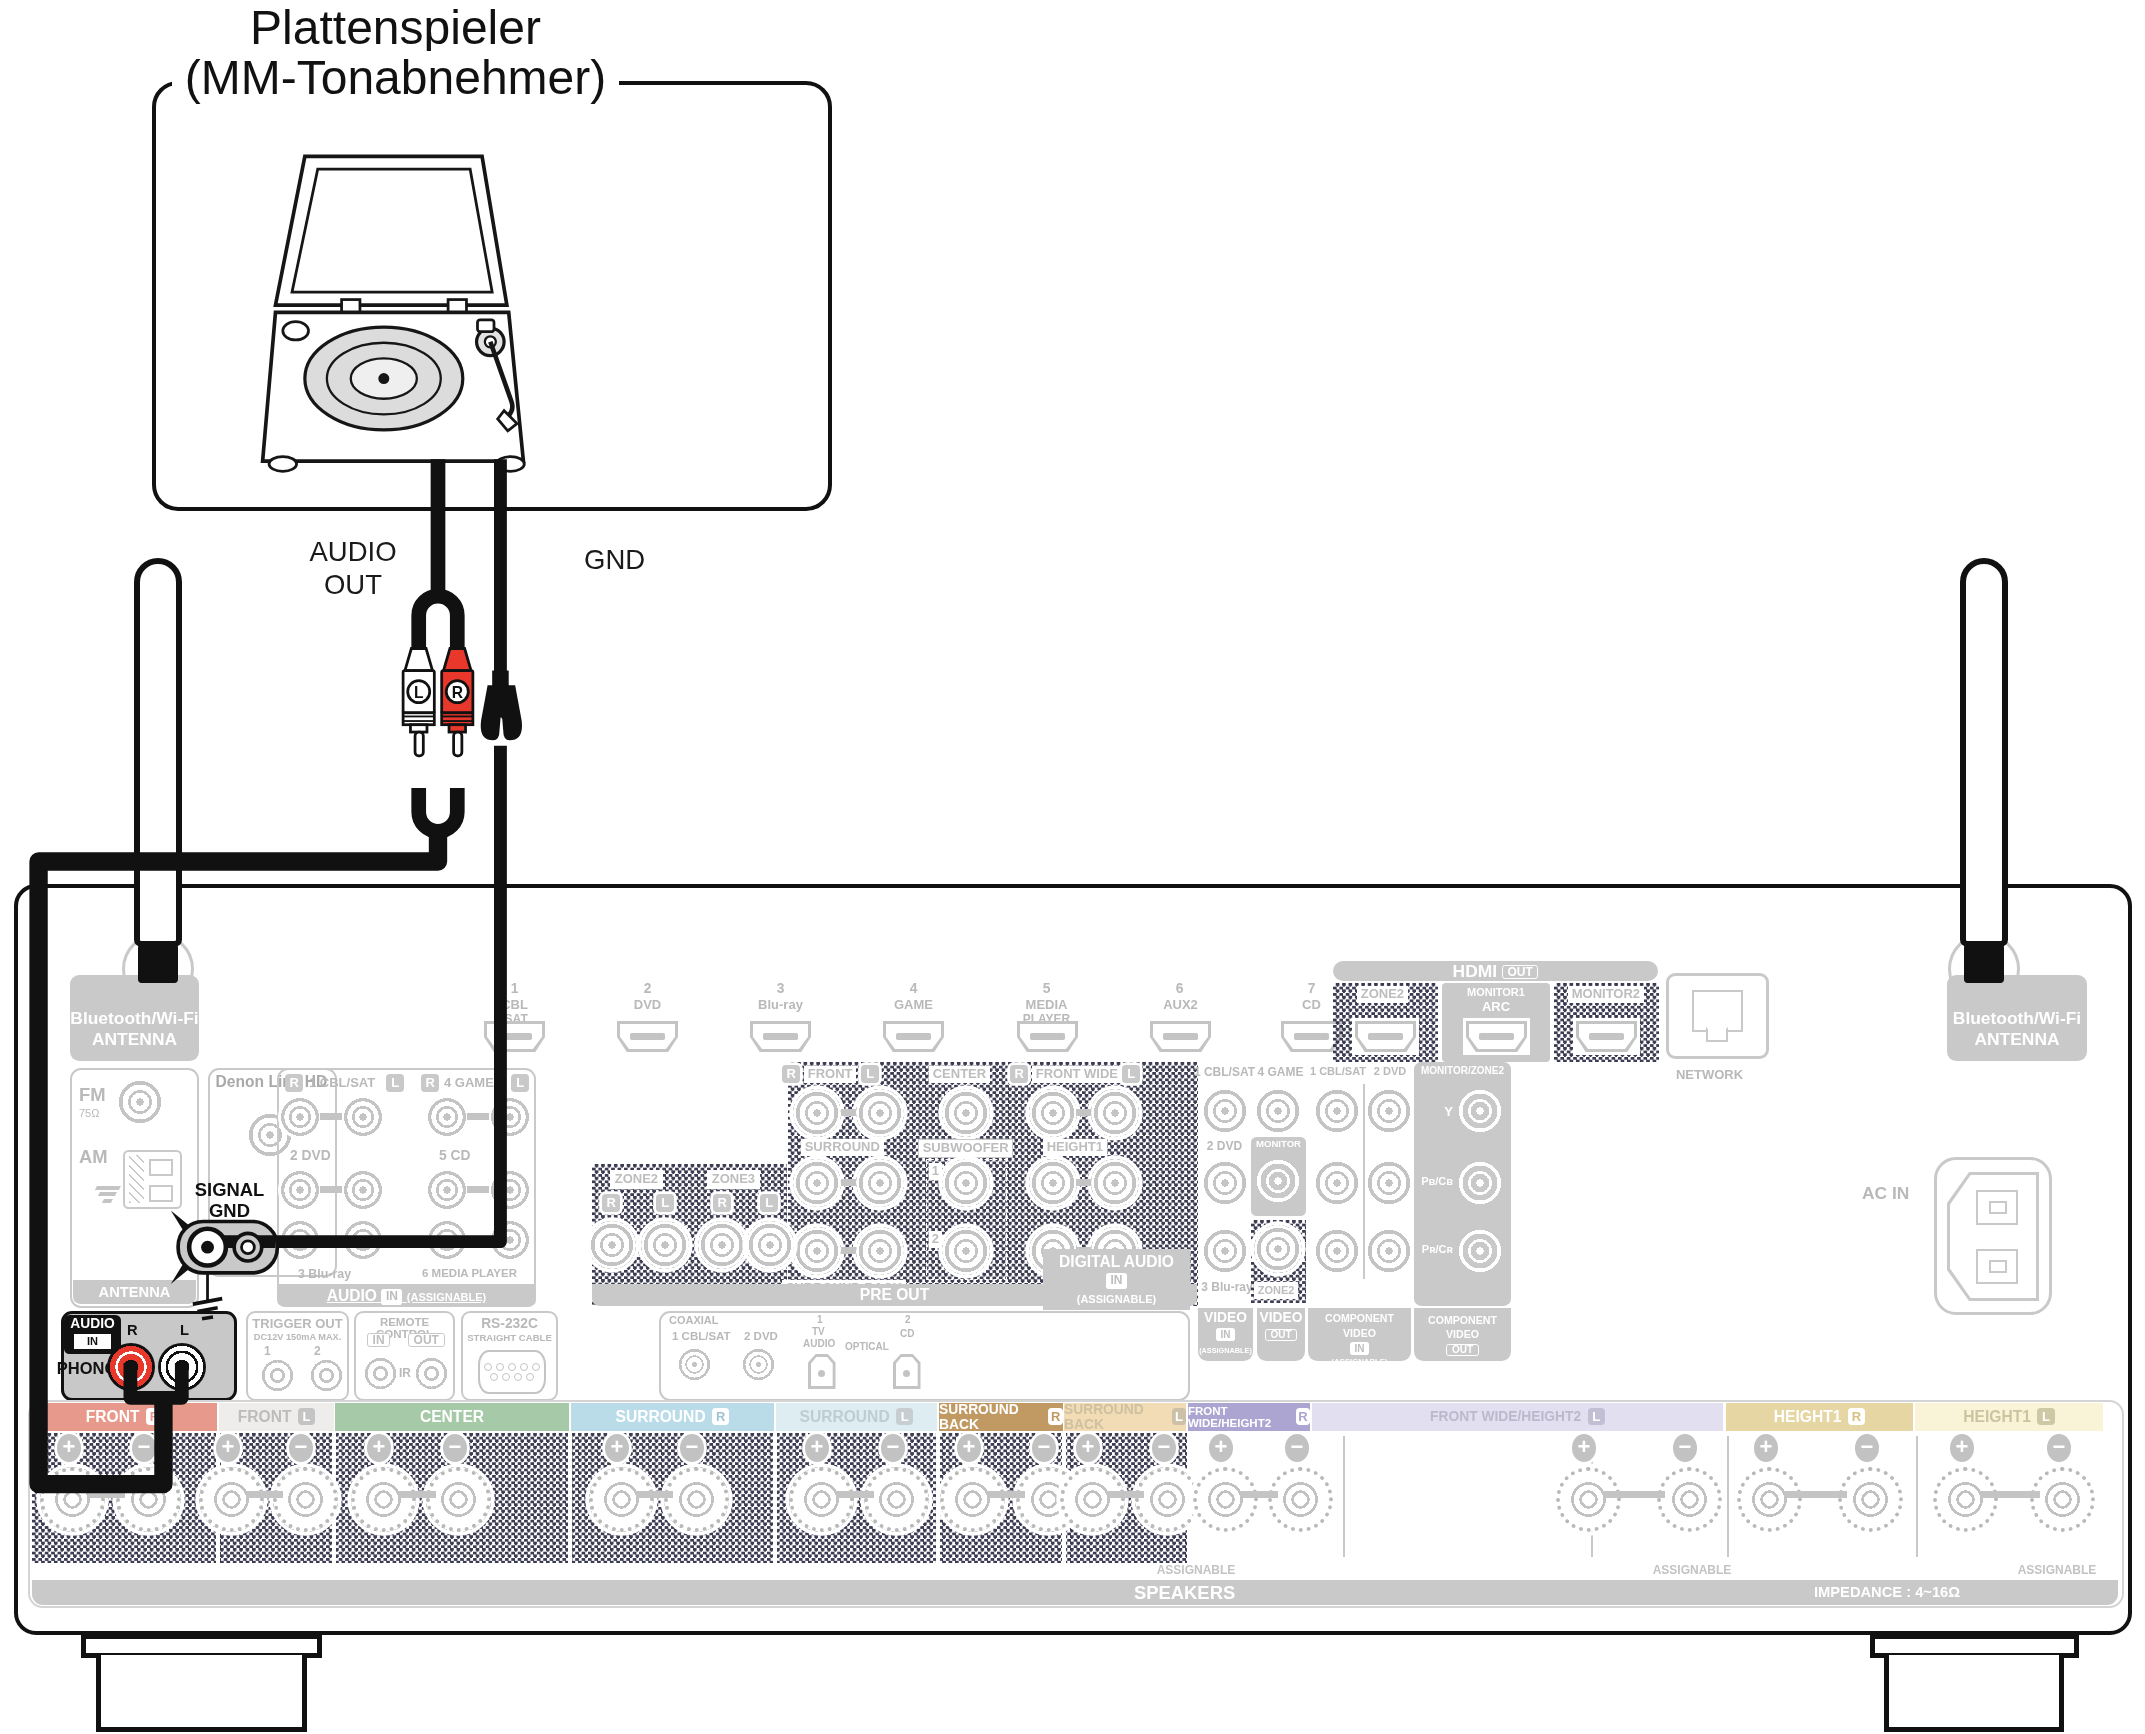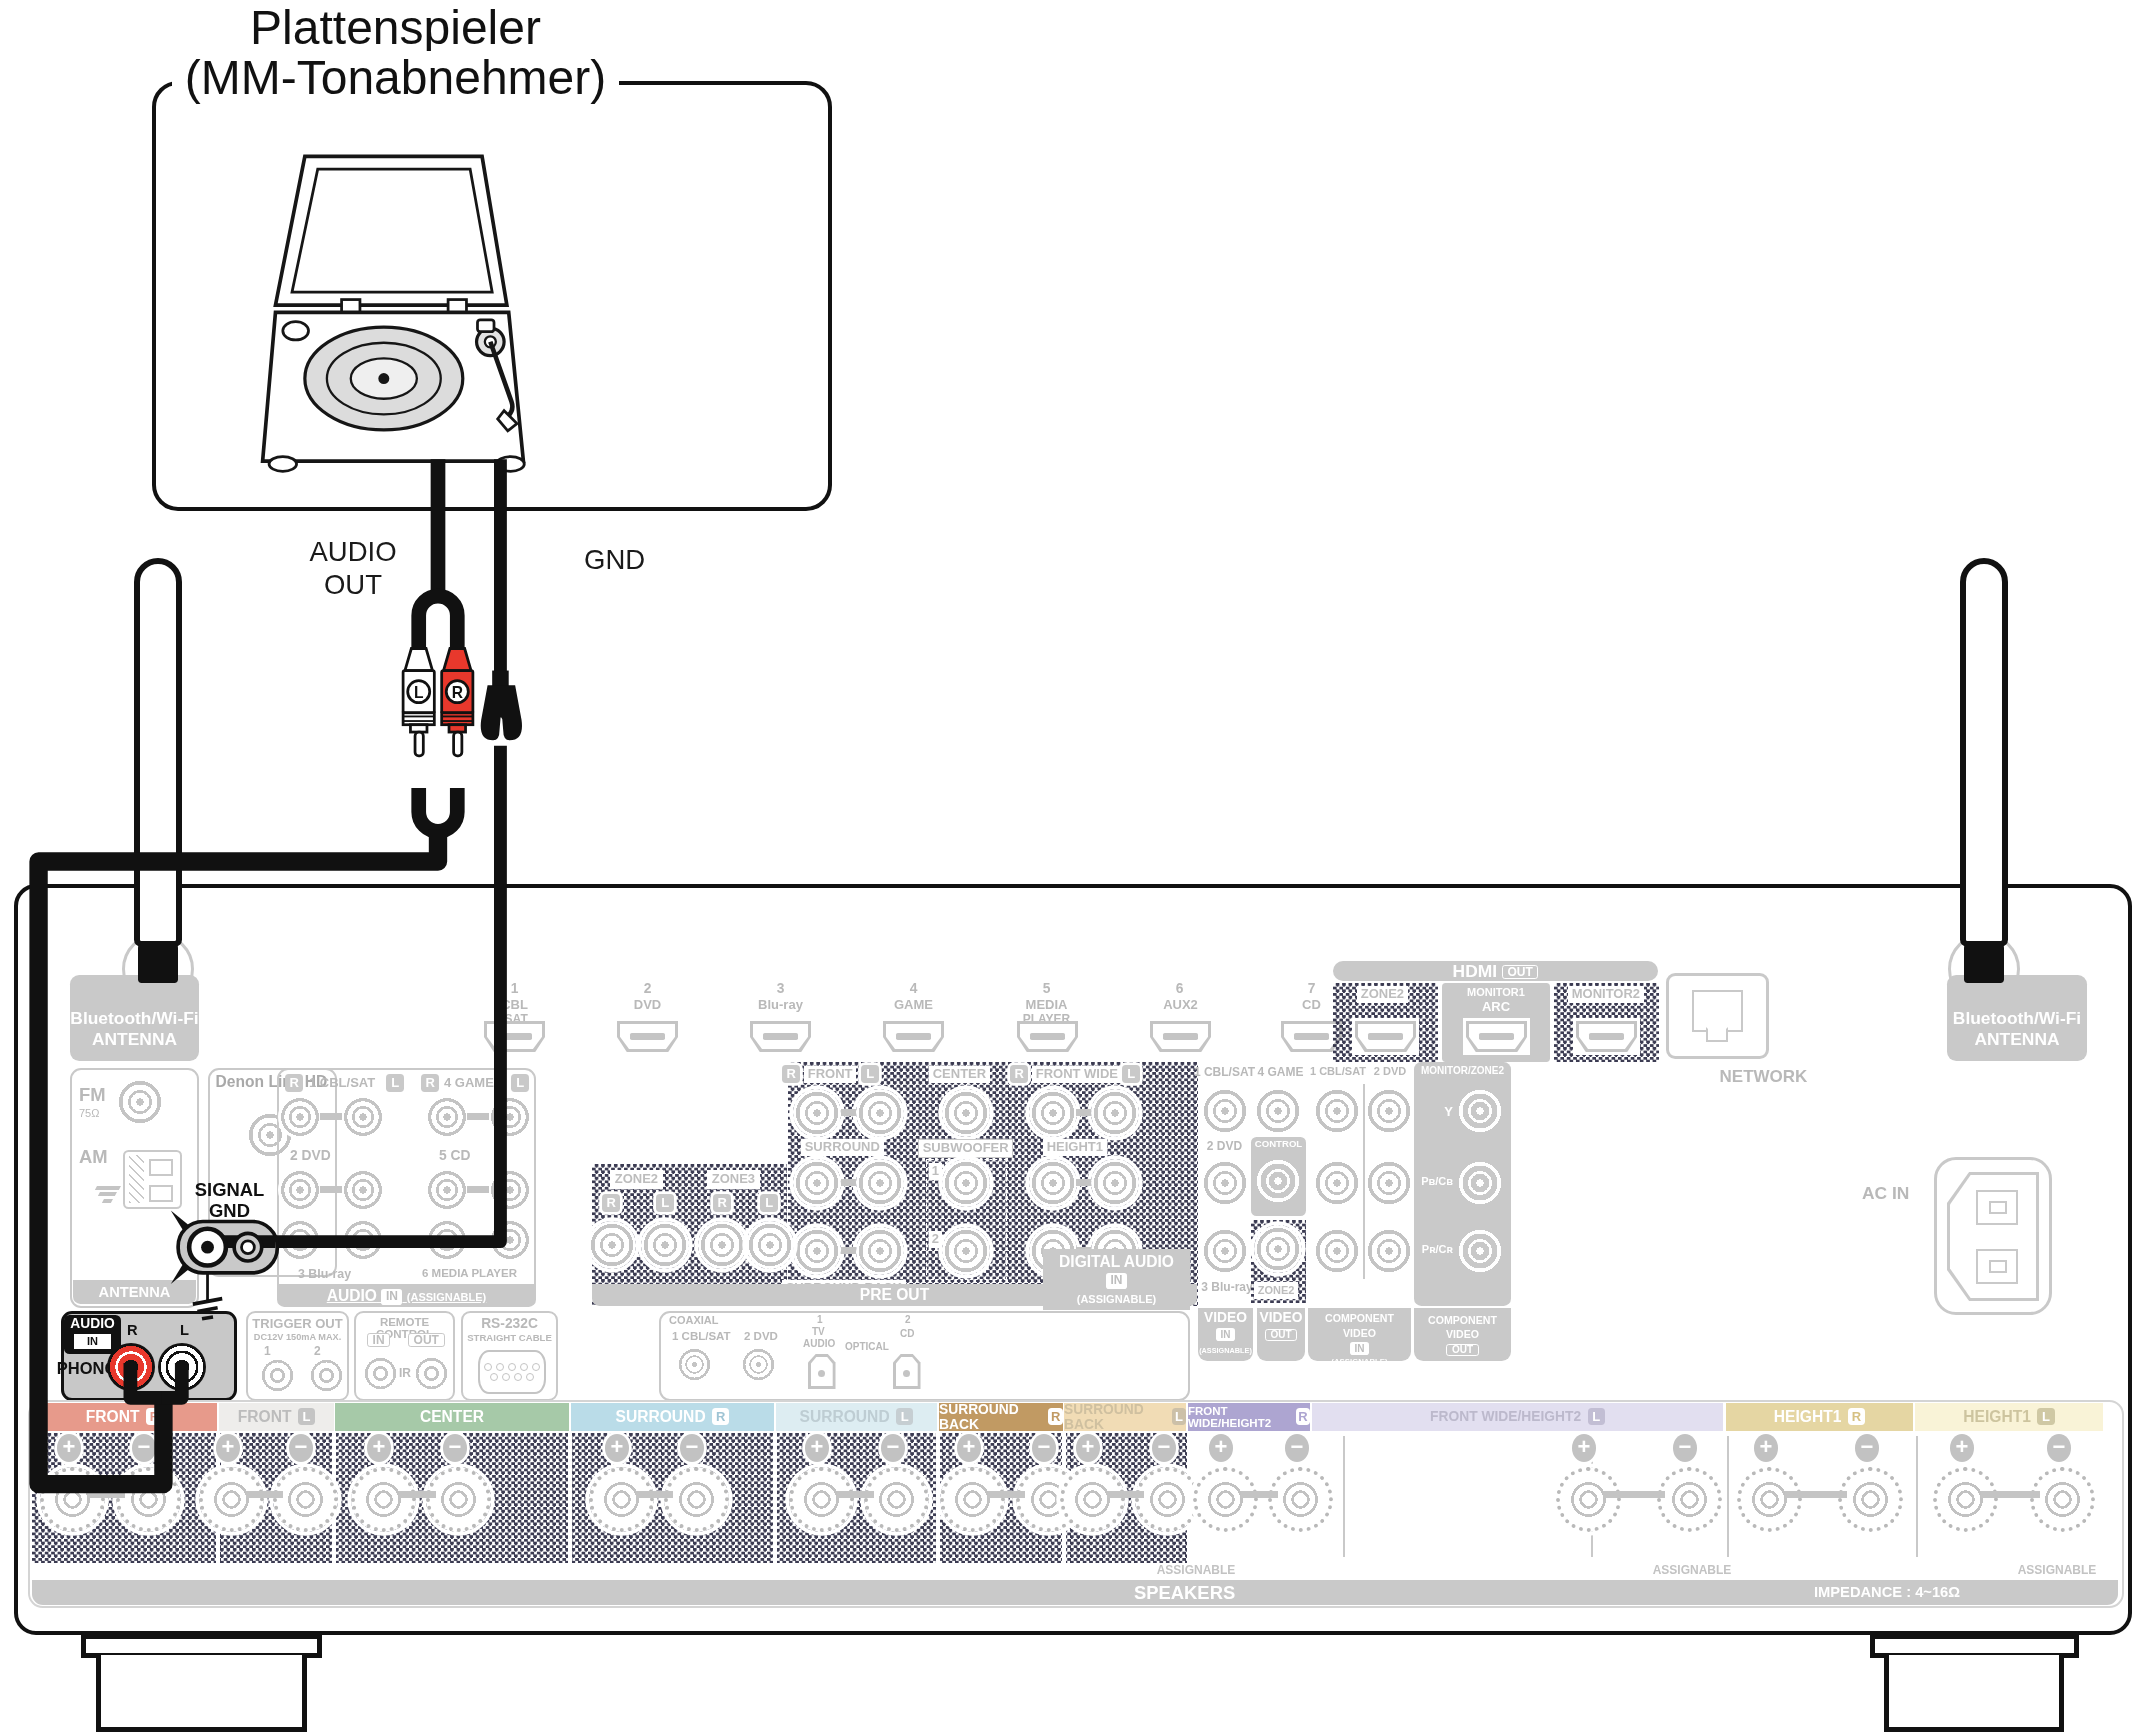--- a/index.html
+++ b/index.html
@@ -176,21 +176,21 @@
   <div class="hlabel" style="left:1568px;top:986px;">MONITOR2</div>
   <div class="hdmiport" style="left:1576px;top:1021px;outline:3.7px solid #fff;background:#fff;">
       <div class="hp-o"></div>
       <div class="hp-i"></div>
       <div class="hp-s"></div>
     </div>
 
   <div class="abs" style="left:1666px;top:973px;width:103px;height:86px;border:3.7px solid #c9c9c9;border-radius:9.2px;"></div>
   <div class="abs" style="left:1692px;top:990px;width:51px;height:42px;border:2.8px solid #c9c9c9;"></div>
   <div class="abs" style="left:1706px;top:1027px;width:22px;height:14.7px;border:2.8px solid #c9c9c9;border-top:2.8px solid #fff;background:#fff;"></div>
-  <div class="abs f ctr bold" style="left:1712px;top:1067px;width:103px;font-size:17px;">NETWORK</div>
+  <div class="abs f ctr bold" style="left:1658px;top:1067px;width:103px;font-size:13px;">NETWORK</div>
 
   <div class="abs outl" style="left:70px;top:1068px;width:129px;height:240px;"></div>
   <div class="abs f bold" style="left:79px;top:1084px;font-size:18.4px;">FM</div>
   <div class="abs f" style="left:79px;top:1107px;font-size:11px;">75Ω</div>
   <div class="j52" style="left:116px;top:1078px;"></div>
   <div class="abs f bold" style="left:79px;top:1146px;font-size:18.4px;">AM</div>
   <div class="abs gsym f" style="left:92px;top:1183px;width:31px;">
     <span style="width:24px;"></span>
       <span style="width:16.5px;"></span>
       <span style="width:9.2px;"></span>
@@ -380,21 +380,21 @@
 
   <div class="abs f ctr bold" style="left:1188px;top:1065px;width:73px;font-size:12px;">1 CBL/SAT</div>
   <div class="j52" style="left:1201px;top:1087px;"></div>
   <div class="abs f ctr bold" style="left:1197px;top:1139px;width:55px;font-size:12px;">2 DVD</div>
   <div class="j52" style="left:1201px;top:1159px;"></div>
   <div class="j52" style="left:1201px;top:1227px;"></div>
   <div class="abs f ctr bold" style="left:1192px;top:1280px;width:70px;font-size:12px;">3 Blu-ray</div>
   <div class="abs f ctr bold" style="left:1251px;top:1065px;width:59px;font-size:12px;">4 GAME</div>
   <div class="j52" style="left:1254px;top:1087px;"></div>
   <div class="abs" style="left:1251px;top:1137px;width:55px;height:79px;background:#c9c9c9;border-radius:5.5px;">
-    <div class="ctr bold" style="color:#fff;font-size:9.6px;line-height:14.7px;">CONTROL</div>
+    <div class="ctr bold" style="color:#fff;font-size:9.6px;line-height:14.7px;">MONITOR</div>
   </div>
   <div class="j52 g" style="left:1254px;top:1157px;"></div>
   <div class="abs hatch" style="left:1251px;top:1220px;width:55px;height:83px;"></div>
   <div class="j52 halo" style="left:1254px;top:1225px;"></div>
   <div class="hlabel" style="left:1254px;top:1282px;font-size:11px;">ZONE2</div>
 
   <div class="abs bar" style="left:1198px;top:1308px;width:55px;height:53px;border-radius:0 0 9.2px 9.2px;font-size:13.8px;line-height:16.5px;padding-top:1.8px;">
     <div>VIDEO</div>
     <div><span class="chip w" style="font-size:10px;line-height:13px;">IN</span></div>
     <div style="font-size:7.3px;">(ASSIGNABLE)</div>

